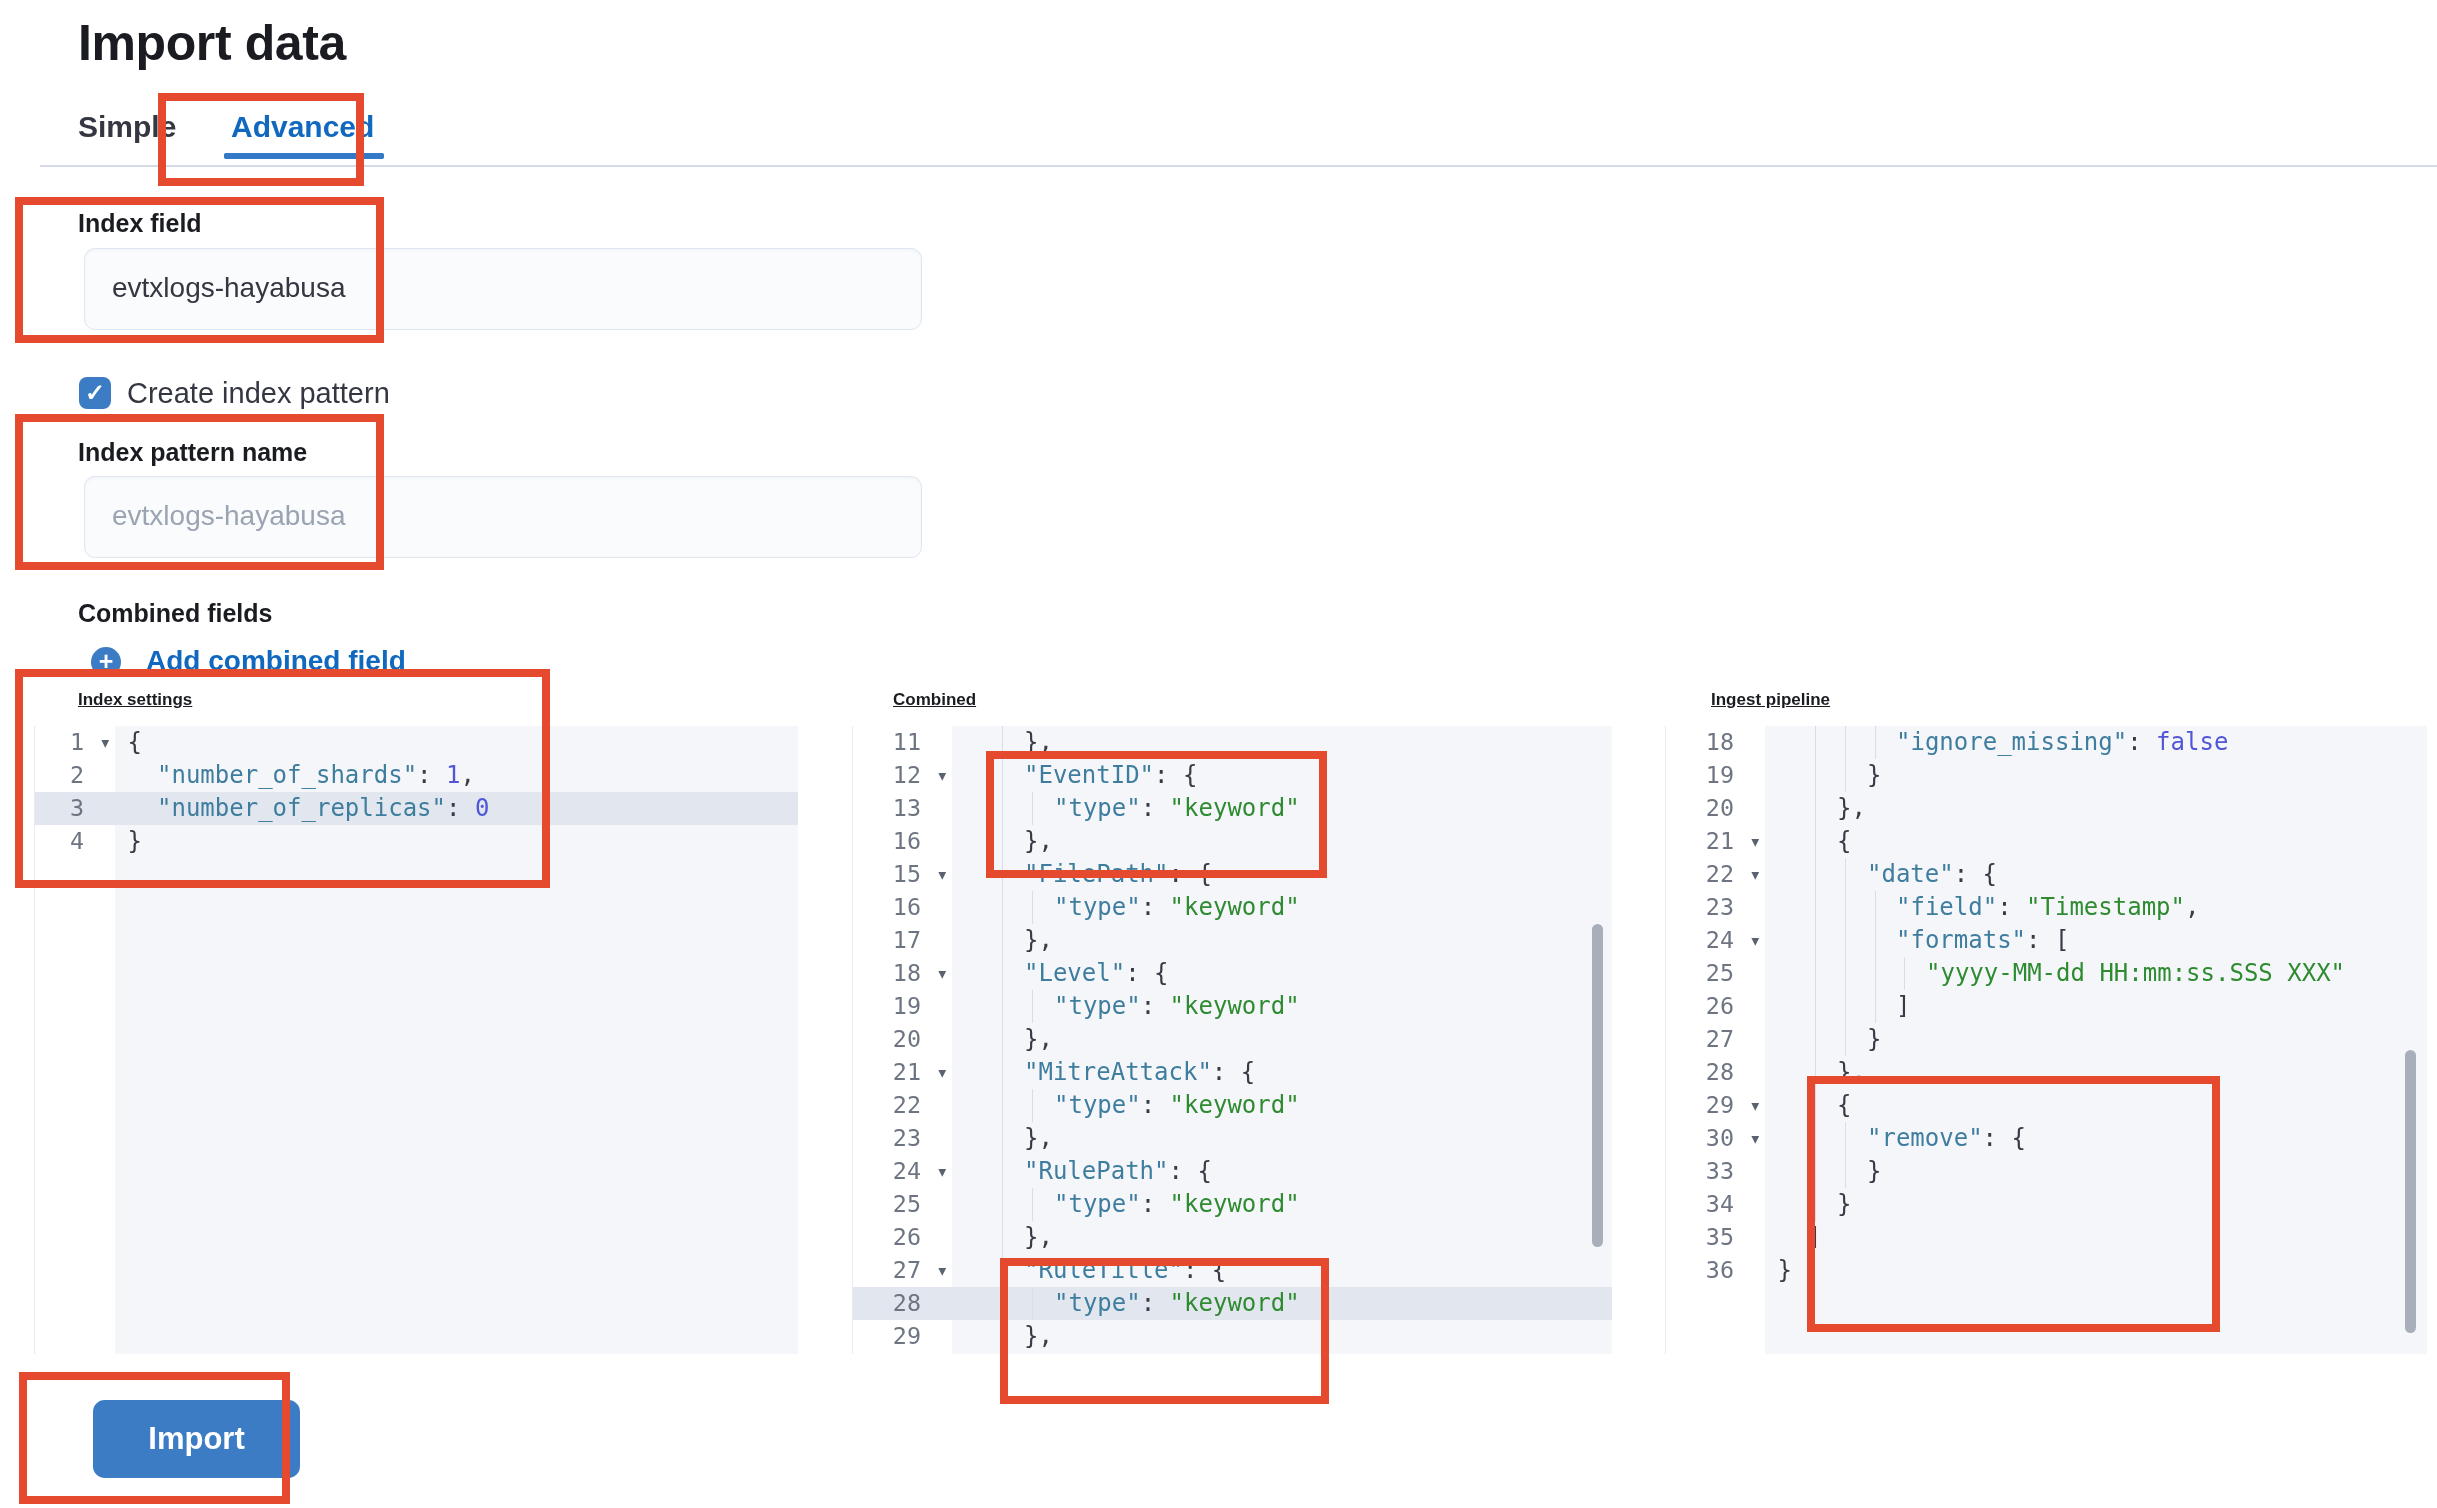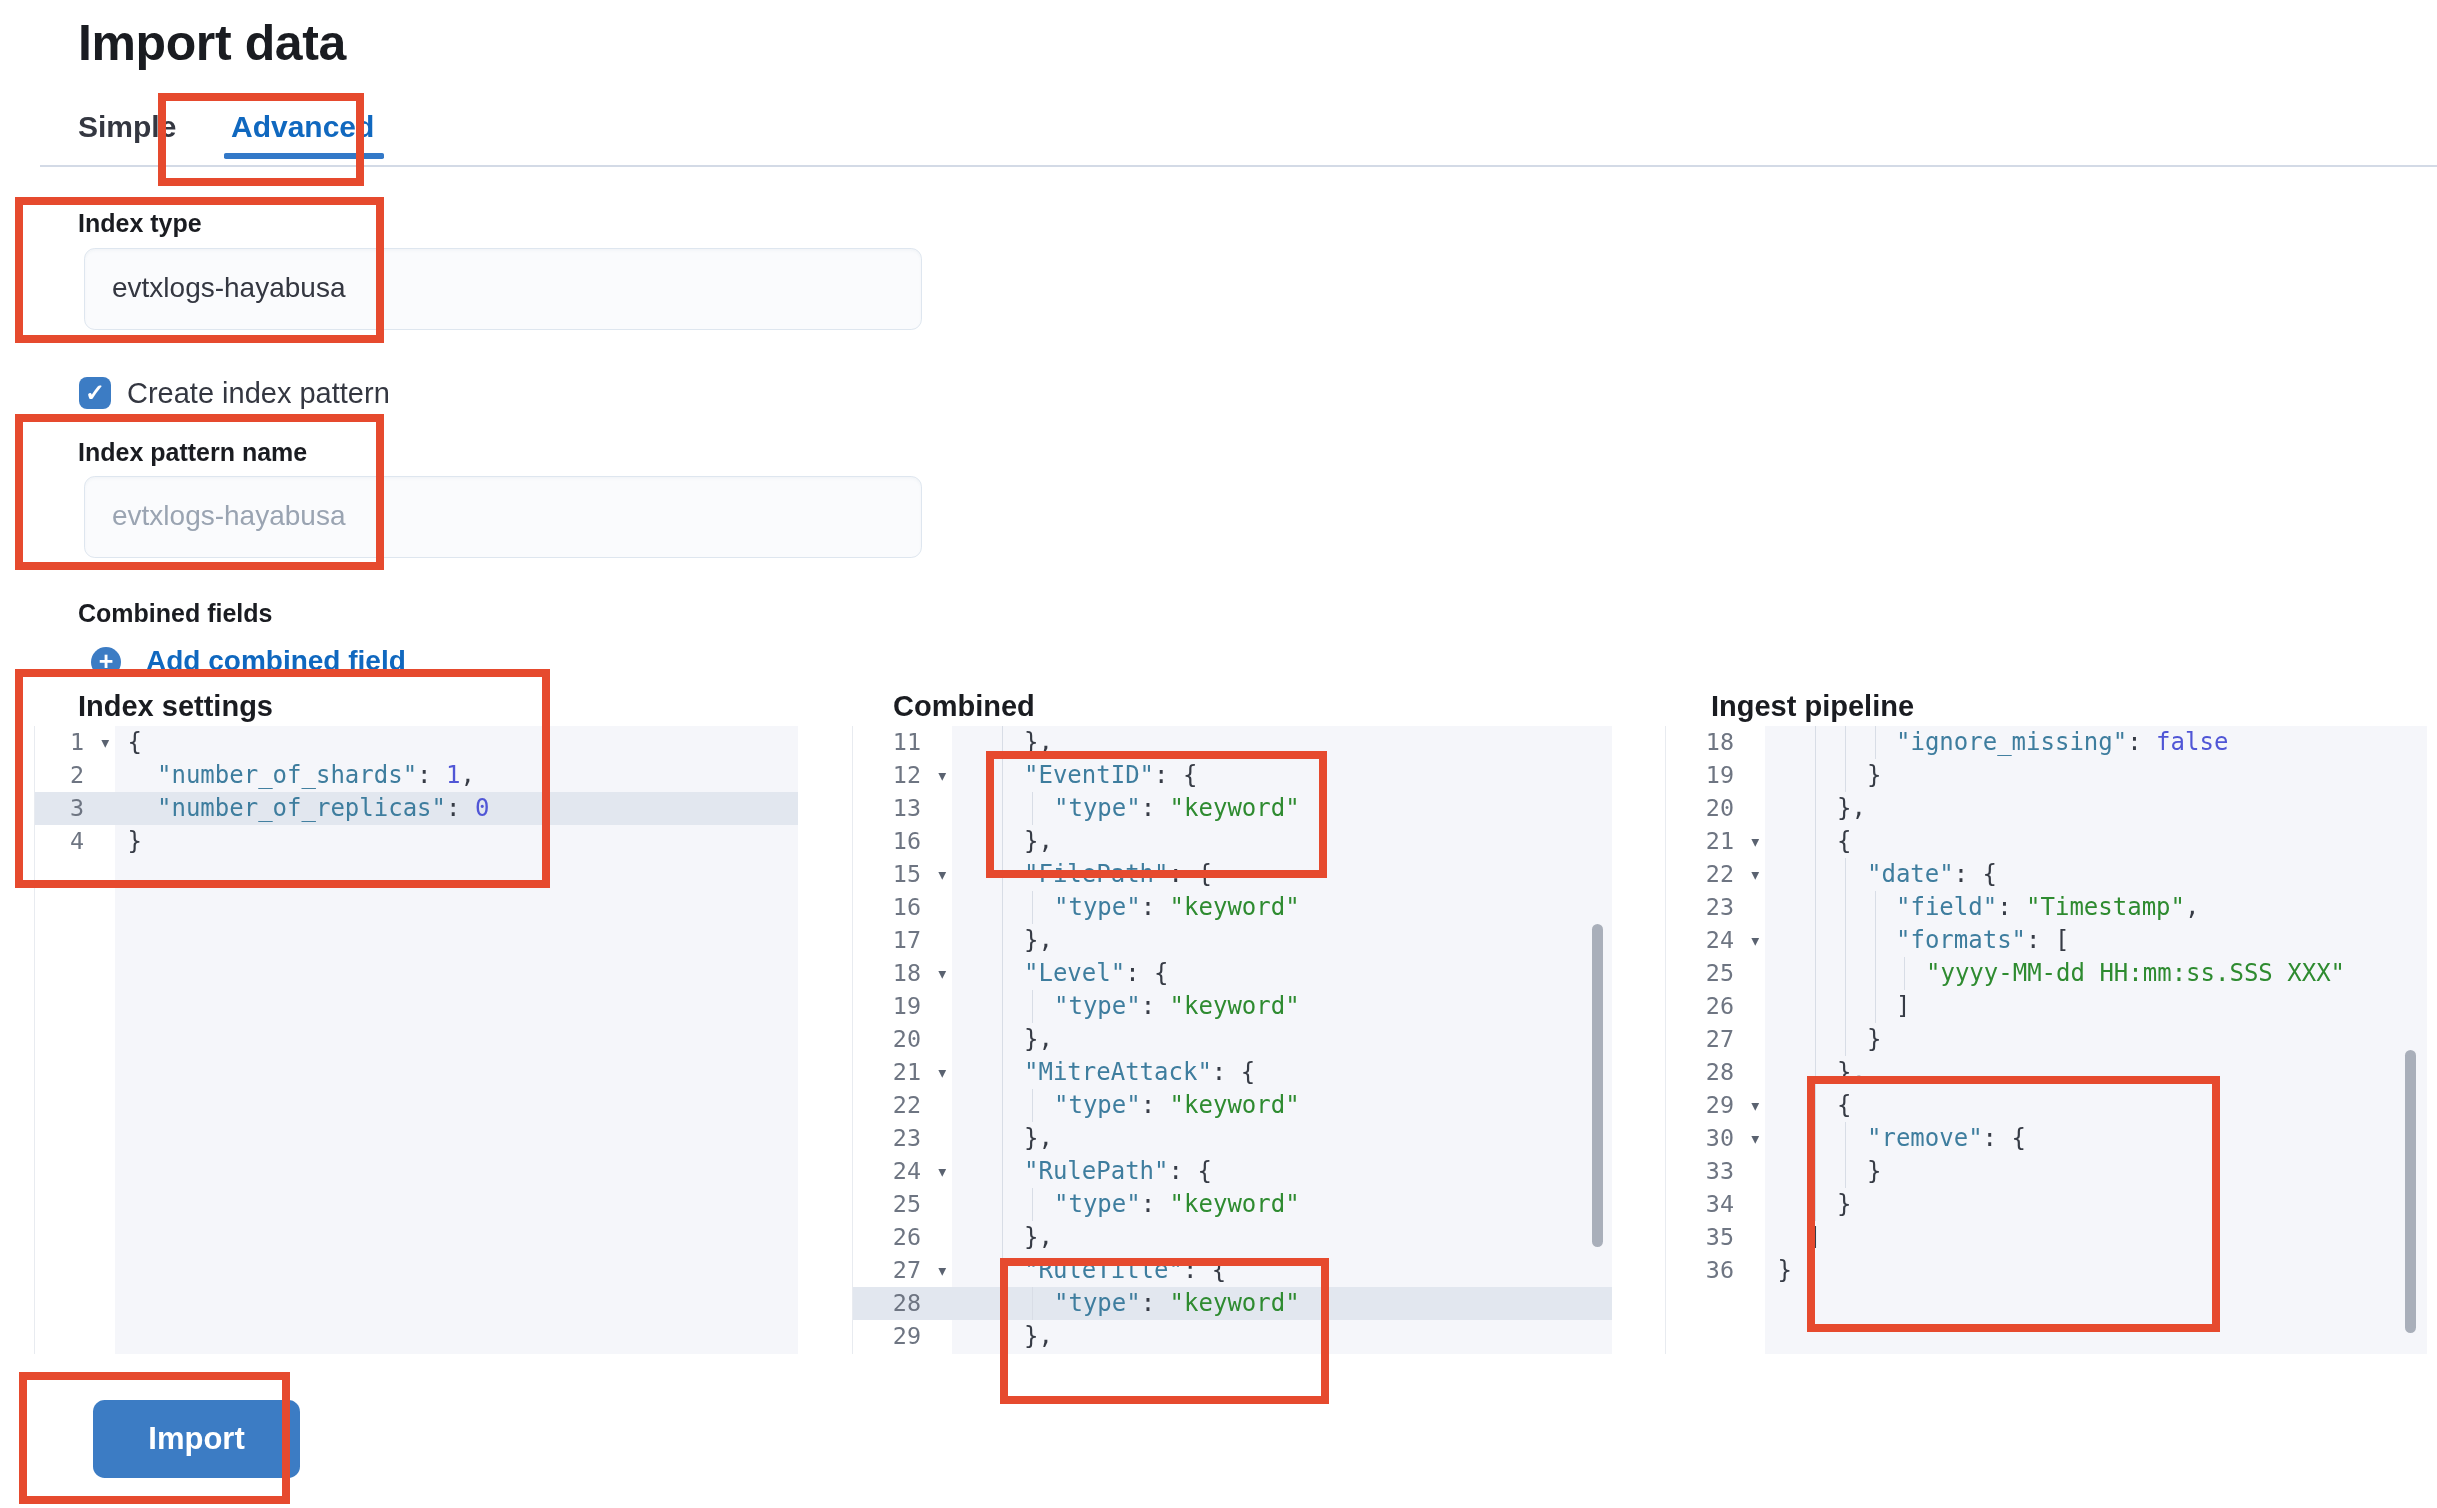--- a/index.html
+++ b/index.html
@@ -18,21 +18,21 @@
   
   #tab-simple{left:38px; top:110px; font-size:30px; font-weight:600; color:var(--body); cursor:pointer;}
   #tab-advanced{left:191px; top:110px; font-size:30px; font-weight:600; color:var(--link); cursor:pointer;}
   #tab-underline{left:184px; top:153px; width:160px; height:6.3px; background:var(--underline); border-radius:1.8px;}
   #tabs-divider{left:0; top:165px; width:2438px; height:1.8px; background:var(--divider);}
   
   .field-label{font-size:25px; font-weight:700; color:var(--dark);}
   #label-index-name{left:38px; top:209px;}
   #label-index-pattern{left:38px; top:438px;}
   #label-combined{left:38px; top:599px;}
-  .ed-label{font-size:29px; font-weight:700; color:var(--dark);}
+  .ed-label{font-size:17px; font-weight:700; color:var(--dark);text-decoration:underline;}
   #label-ed0{left:38px; top:690px;}
   #label-ed1{left:853px; top:690px;}
   #label-ed2{left:1671px; top:690px;}
   
   .text-input{width:838px; height:82px; background:var(--inputbg);
     border:1.8px solid var(--inputbr); border-radius:10.8px; font-size:28px;
     line-height:78px; padding-left:27px; color:var(--body);
     box-shadow:inset 0 1.8px 2.7px rgba(86,110,140,0.05);}
   #input-index-name{left:44px; top:248px;}
   #input-index-pattern{left:44px; top:476px;}
@@ -91,21 +91,21 @@
 </head>
 <body>
 
 <div class="abs" id="page-title">Import data</div>
 
 <div class="abs" id="tab-simple">Simple</div>
 <div class="abs" id="tab-advanced">Advanced</div>
 <div class="abs" id="tab-underline"></div>
 <div class="abs" id="tabs-divider"></div>
 
-<div class="abs field-label" id="label-index-name">Index type</div>
+<div class="abs field-label" id="label-index-name">Index field</div>
 <div class="abs text-input" id="input-index-name"><span>evtxlogs-hayabusa</span></div>
 
 <div class="abs" id="checkbox">
     <span class="tick">✓</span>
   </div>
 <div class="abs" id="checkbox-label">Create index pattern</div>
 
 <div class="abs field-label" id="label-index-pattern">Index pattern name</div>
 <div class="abs text-input" id="input-index-pattern"><span class="placeholder">evtxlogs-hayabusa</span></div>
 

